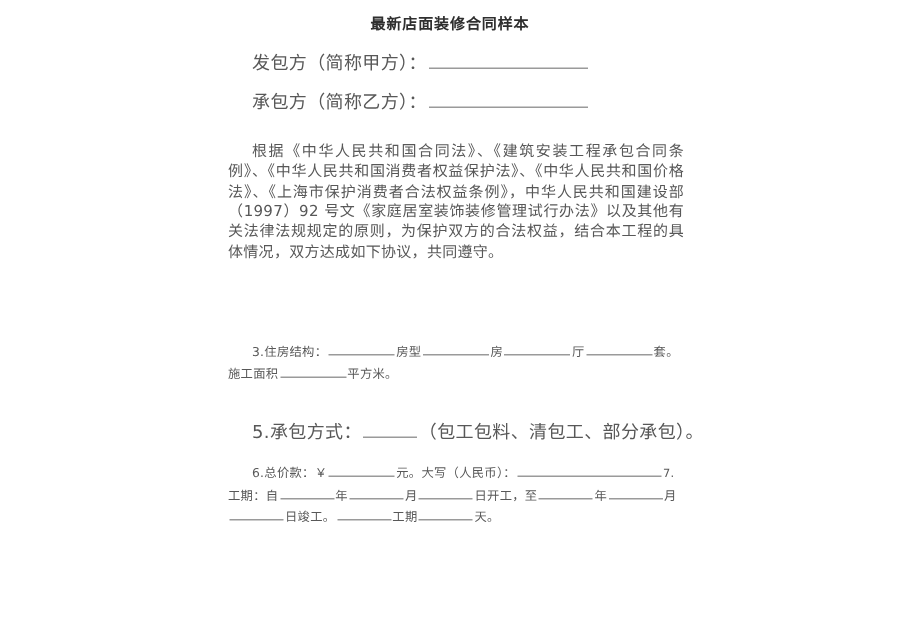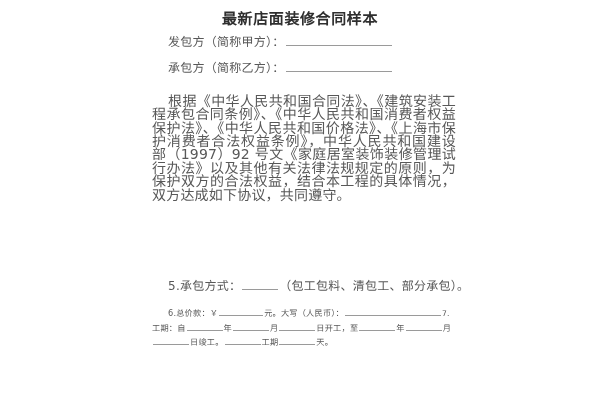--- a/index.html
+++ b/index.html
@@ -17,21 +17,21 @@
     -webkit-font-smoothing: antialiased;
   }
   .page {
     position: relative;
     width: 600px;
     height: 414px;
     background: #ffffff;
   }
   .doc-title {
     text-align: center;
-    font-size: 15px;
+    font-size: 10px;
     font-weight: bold;
     color: #2f2f2f;
     letter-spacing: 0.6px;
     margin: 0;
     padding-top: 7px;
     font-family: "DejaVu Serif", "Liberation Serif", serif;
   }
   .body-block {
     position: absolute;
     left: 152px;
@@ -39,21 +39,21 @@
     width: 304px;
   }
   .line {
     font-size: 12px;
     line-height: 13.4px;
     color: #585858;
     letter-spacing: 0.25px;
     white-space: nowrap;
   }
   .para {
-    font-size: 14px;
+    font-size: 10px;
     line-height: 13.4px;
     color: #585858;
     letter-spacing: 0.2px;
     text-align: justify;
   }
   .indent {
     padding-left: 16px;
   }
   .gap-sm { height: 6px; }
   .gap-lg { height: 13px; }
@@ -104,20 +104,21 @@
 
 
     <div class="gap-lg"></div>
 
 
     <div class="gap-lg"></div>
 
 
     <div class="gap-lg"></div>
 
+    <div class="wrap-line" style="text-indent:16px;"><span>3.</span><span>住房结构：</span><span class="fill f-sm"></span><span>房型</span><span class="fill f-sm"></span><span>房</span><span class="fill f-sm"></span><span>厅</span><span class="fill f-sm"></span><span>套。施工面积</span><span class="fill f-sm"></span><span>平方米。</span></div>
 
     <div class="gap-lg"></div>
 
 
     <div class="gap-lg"></div>
 
     <div class="line indent"><span>5.</span><span>承包方式：</span><span class="fill f-xs"></span><span>（包工包料、清包工、部分承包）。</span></div>
 
     <div class="gap-lg"></div>
 

